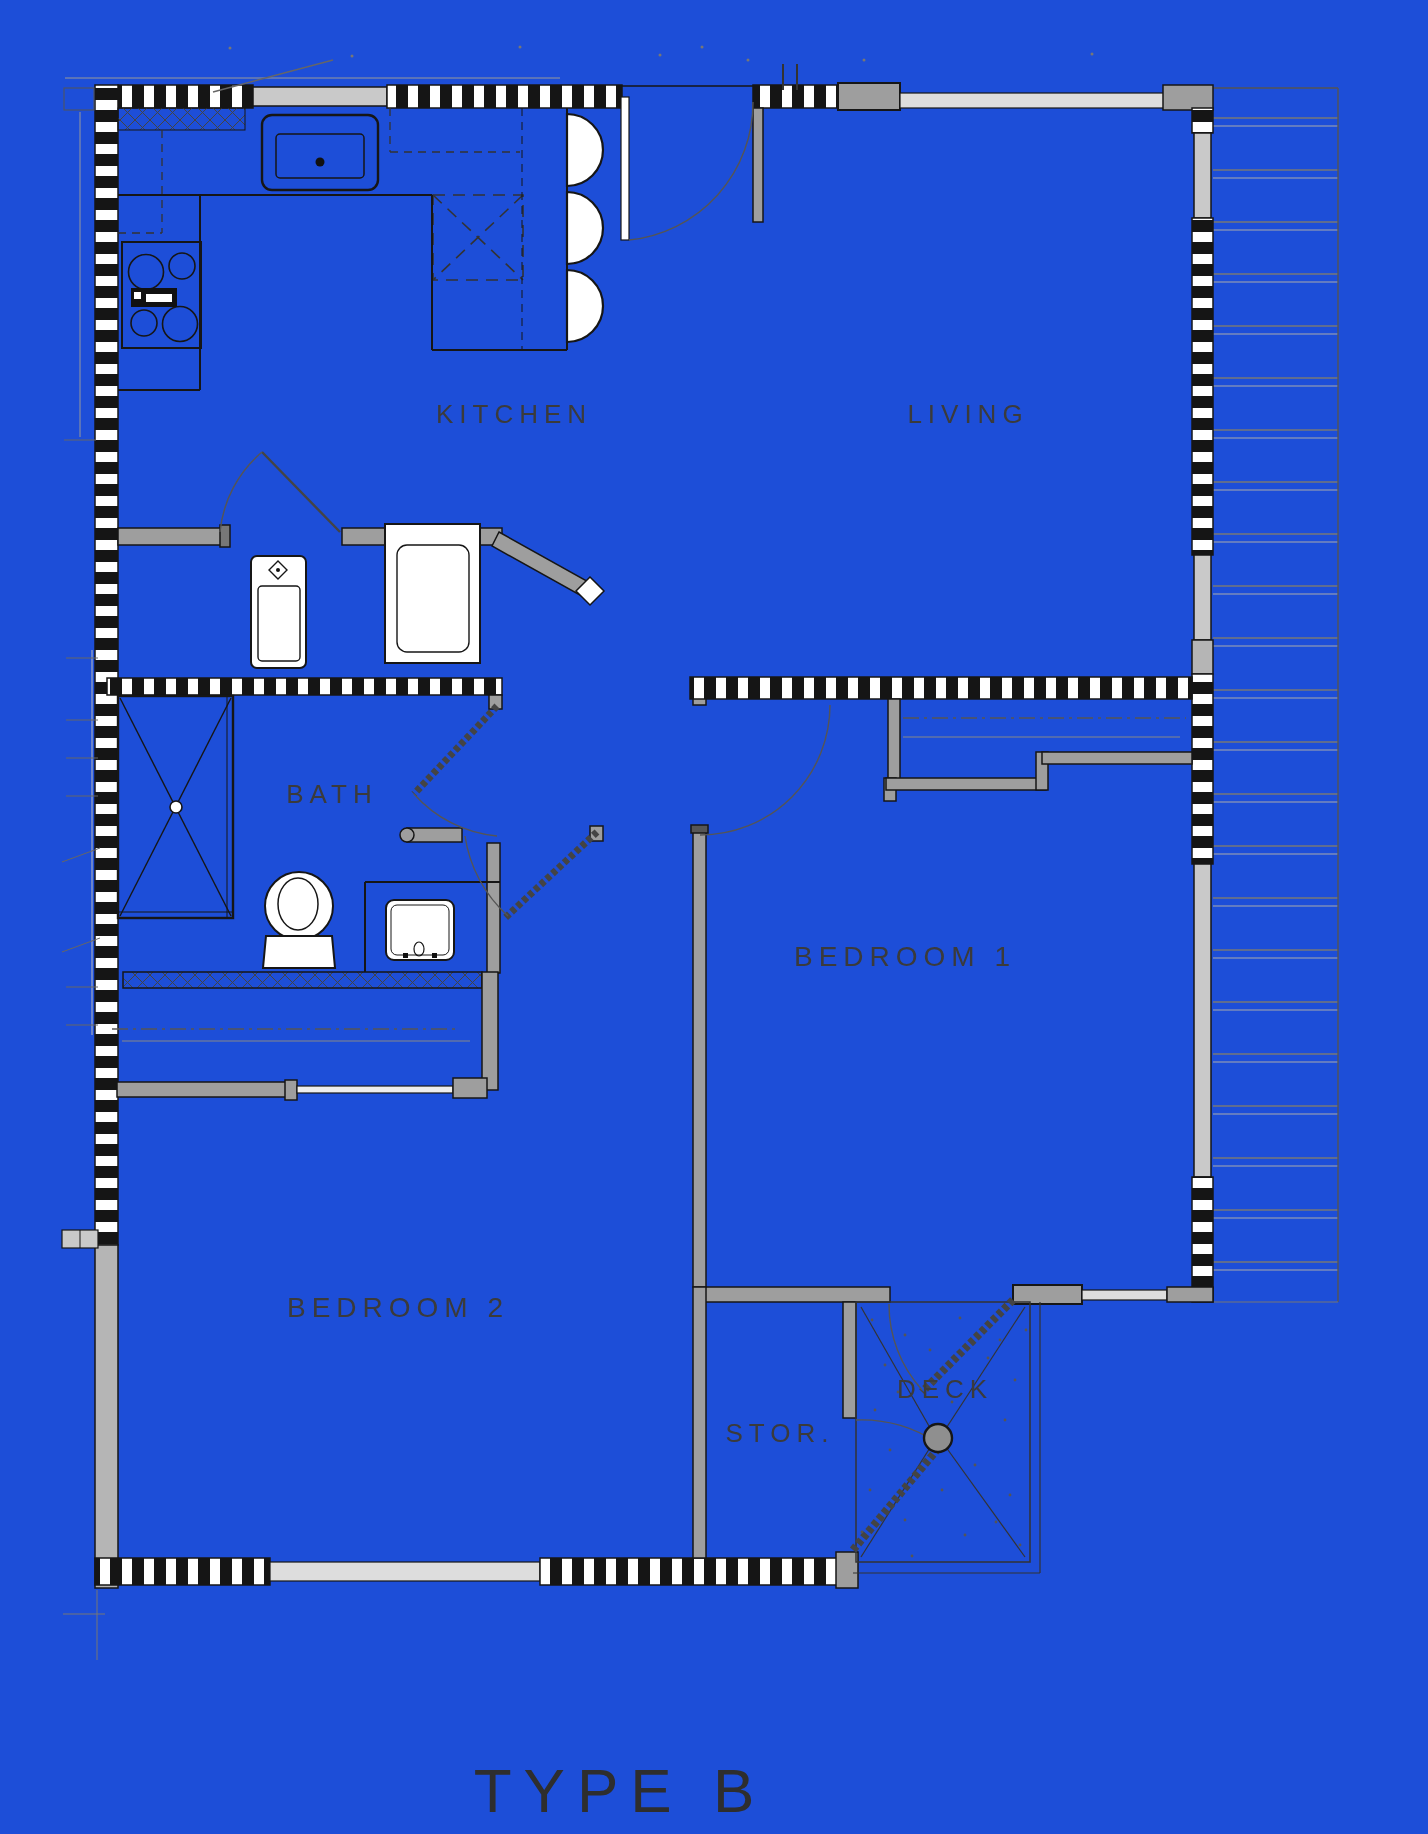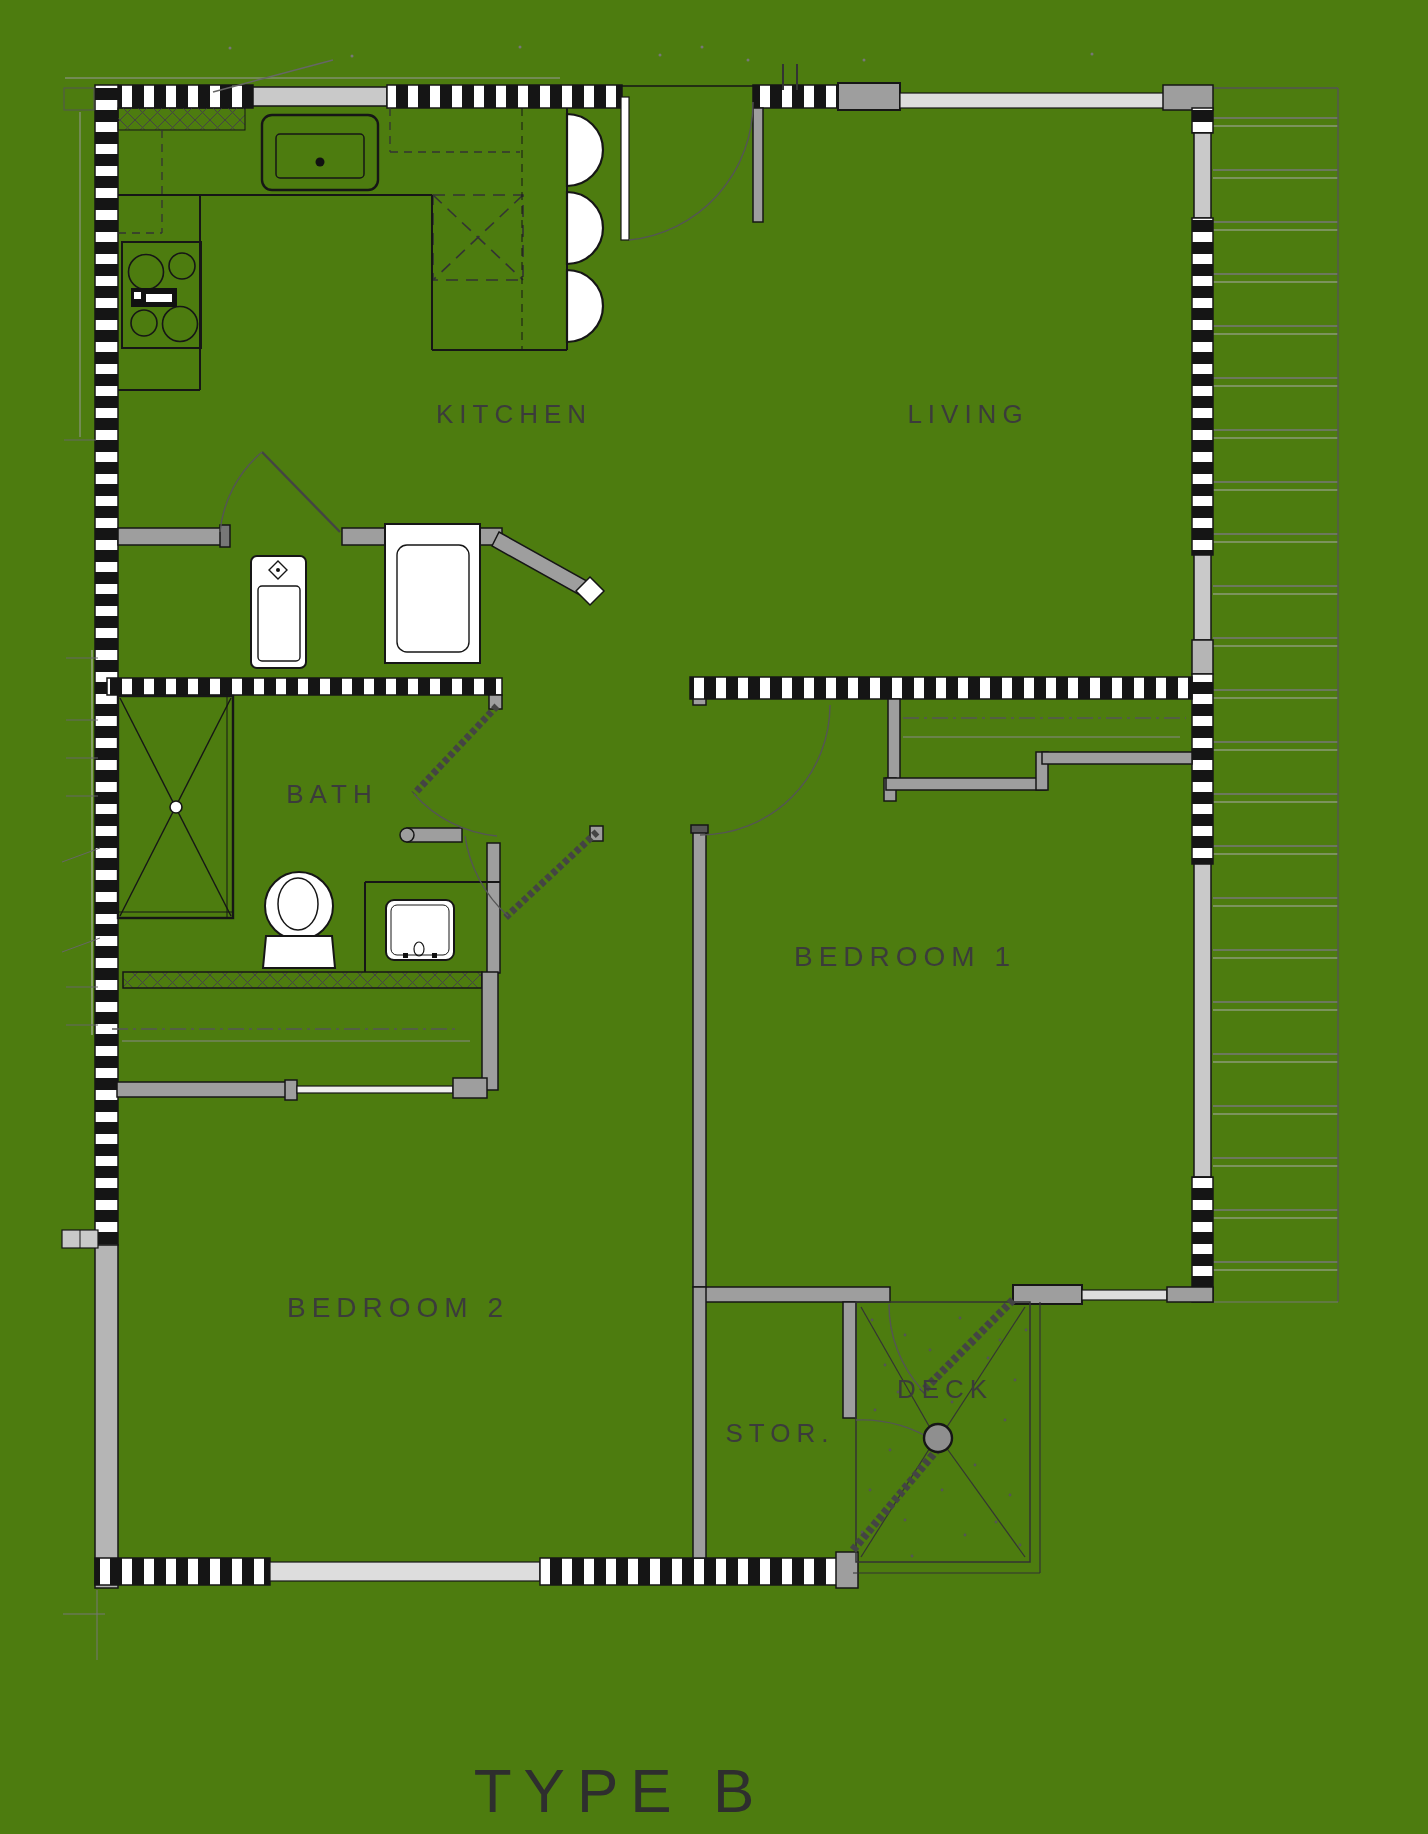--- a/index.html
+++ b/index.html
@@ -1,16 +1,16 @@
 <!DOCTYPE html>
 <html><head>
 <meta charset="utf-8">
 <style>
   html,body{margin:0;padding:0;background:#ffffff;}
-  .sheet{position:relative;width:1428px;height:1834px;background:#4d7c0f;overflow:hidden;
+  .sheet{position:relative;width:1428px;height:1834px;background:#1d4ed8;overflow:hidden;
          font-family:"Liberation Sans", sans-serif;}
   svg{display:block}
   text{font-family:"Liberation Sans", sans-serif; fill:#3b3b3b;}
   .room-label{letter-spacing:6px;}
   .title-label{letter-spacing:12px; fill:#2e2e2e;}
 </style>
 </head>
 <body>
 
 <div class="sheet">

